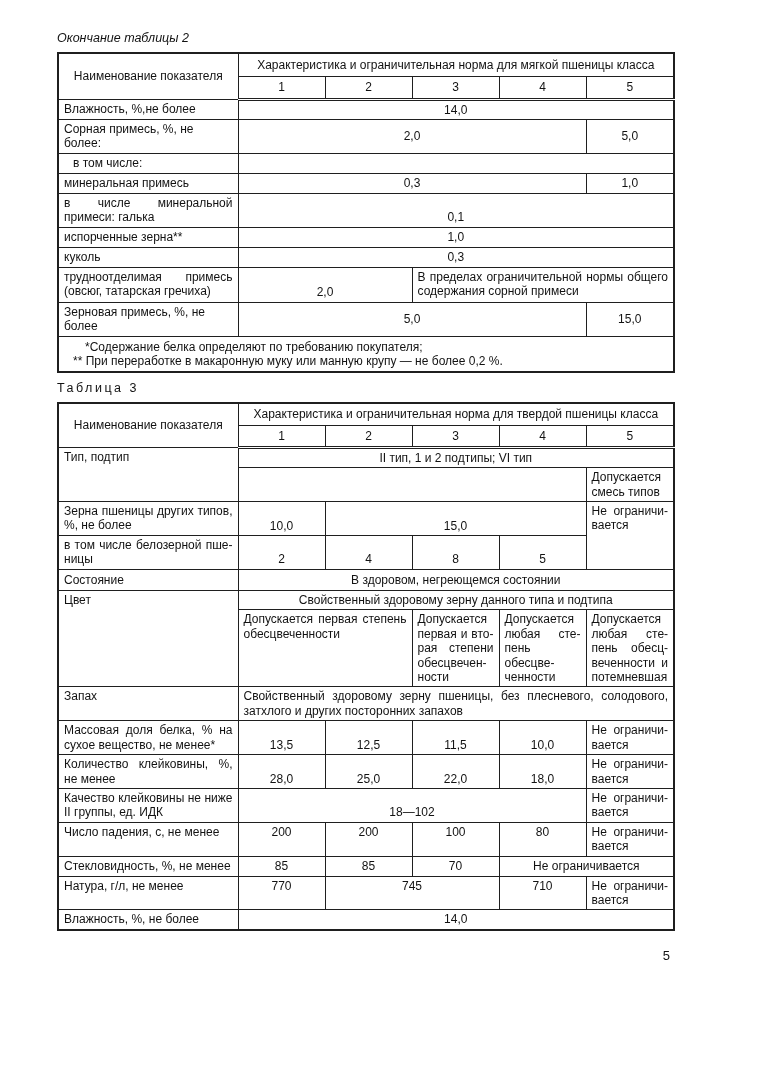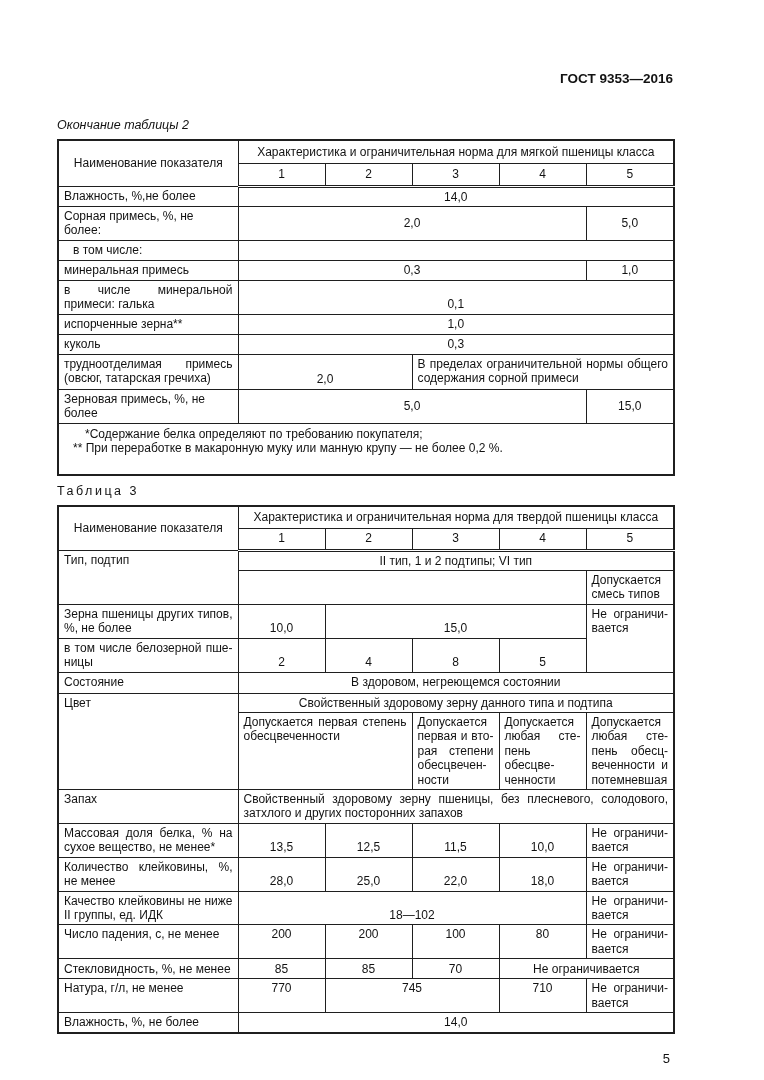--- a/index.html
+++ b/index.html
@@ -21,32 +21,31 @@
   td,th{padding:2px 5px;vertical-align:middle;font-weight:normal;overflow:hidden;}
   th{text-align:center;}
   tr.dbl th{border-bottom:3px double #1f1f1f;}
   .c{text-align:center;margin-top:32px;}
   .j{text-align:justify;text-justify:inter-word;}
   .vt{vertical-align:top;}
   .vb{vertical-align:bottom;}
   .indent{padding-left:14px;}
   .rh18{height:18px}.rh19{height:19px}.rh20{height:20px}.rh21{height:21px}.rh22{height:22px}
   .rh23{height:23px}.rh30{height:30px}.rh31{height:31px}.rh32{height:32px}.rh33{height:33px}
-  .rh34{height:34px}.rh35{height:35px}.rh36{height:52px}.rh72{height:72px}
+  .rh34{height:34px}.rh35{height:35px}.rh36{height:36px}.rh72{height:72px}
   .footnote-cell{padding:3px 6px;}
   .fn1{padding-left:20px;}
   .fn2{padding-left:8px;}
   .page-number{margin-top:17px;text-align:right;padding-right:3px;font-size:13px;line-height:16px;}
 </style>
 </head>
 <body>
 
 <div class="content">
 
-  <div class="doc-number">ГОСТ 9353—2016</div>
 
   <div class="caption-italic">Окончание таблицы 2</div>
 
   <table>
     <colgroup>
       <col style="width:180px">
         <col style="width:87px">
         <col style="width:87px">
       <col style="width:87px">
         <col style="width:87px">

